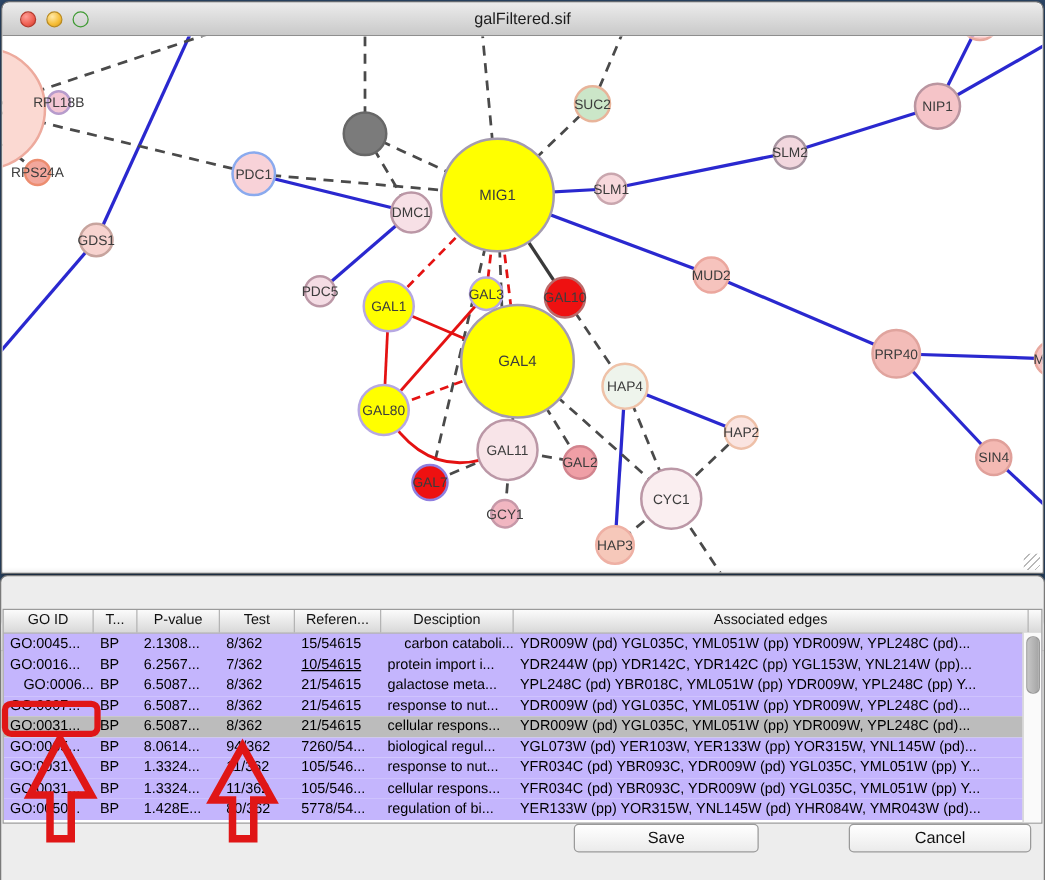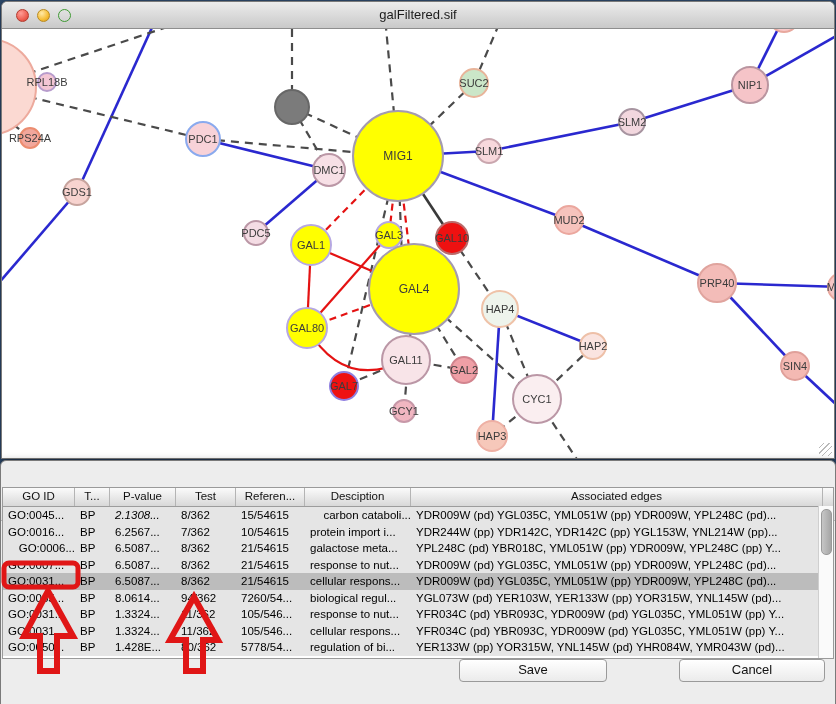--- a/index.html
+++ b/index.html
@@ -40,21 +40,21 @@
   .grip{position:absolute;right:2px;bottom:2px;width:13px;height:13px;
         background:repeating-linear-gradient(135deg,transparent 0 3px,#b9b9b9 3px 4px);}
 
   
   #noa-table{position:absolute;left:1px;top:26px;width:830px;height:170px;
              background:#fff;border:1px solid #9a9a9a;overflow:hidden;}
   .thead{display:flex;height:18px;background:linear-gradient(#fbfbfb,#d8d8d8);
          border-bottom:1px solid #9c9c9c;}
   .th{box-sizing:border-box;border-right:1px solid #b4b4b4;font-size:11.5px;color:#111;
       text-align:center;line-height:17px;overflow:hidden;white-space:nowrap;flex:none;}
-  .trow{display:flex;height:16.5px;background:#e5e5e5;}
+  .trow{display:flex;height:16.5px;background:#c4b5fd;}
   .trow.selected{background:#bcbcbc;}
   .td{box-sizing:border-box;padding-left:5px;font-size:11.5px;color:#000;
       line-height:16.5px;overflow:hidden;white-space:nowrap;flex:none;}
   #vscroll{position:absolute;right:0;top:18px;bottom:0;width:14px;background:#fafafa;
            border-left:1px solid #cfcfcf;}
   #vthumb{position:absolute;left:2px;top:3px;width:9px;height:44px;border-radius:5px;
           background:linear-gradient(90deg,#c6c6c6,#a5a5a5);border:1px solid #999;}
 
   .btn{position:absolute;height:21px;border:1px solid #9a9a9a;border-radius:4px;
        background:linear-gradient(#ffffff,#ebebeb);font-size:13px;color:#111;
@@ -209,32 +209,32 @@
         <div class="th" style="width: 66px;">P-value</div>
         <div class="th" style="width: 60px;">Test</div>
         <div class="th" style="width: 69px;">Referen...</div>
         <div class="th" style="width: 106px;">Desciption</div>
         <div class="th" style="width: 412px;">Associated edges</div>
       </div>
     <div id="tbody">
         <div class="trow">
           <div class="td" style="width: 72px;">GO:0045...</div>
           <div class="td" style="width: 35px;">BP</div>
-          <div class="td" style="width: 66px; font-style: italic;">2.1308...</div>
+          <div class="td" style="width: 66px;">2.1308...</div>
           <div class="td" style="width: 60px;">8/362</div>
           <div class="td" style="width: 69px;">15/54615</div>
           <div class="td" style="width: 106px; text-align: right;">carbon cataboli...</div>
           <div class="td" style="width: 412px;">YDR009W (pd) YGL035C, YML051W (pp) YDR009W, YPL248C (pd)...</div>
         </div>
         <div class="trow">
           <div class="td" style="width: 72px;">GO:0016...</div>
           <div class="td" style="width: 35px;">BP</div>
           <div class="td" style="width: 66px;">6.2567...</div>
           <div class="td" style="width: 60px;">7/362</div>
-          <div class="td" style="width: 69px;">10/54615</div>
+          <div class="td" style="width: 69px; text-decoration: underline;">10/54615</div>
           <div class="td" style="width: 106px;">protein import i...</div>
           <div class="td" style="width: 412px;">YDR244W (pp) YDR142C, YDR142C (pp) YGL153W, YNL214W (pp)...</div>
         </div>
         <div class="trow">
           <div class="td" style="width: 72px; text-align: right;">GO:0006...</div>
           <div class="td" style="width: 35px;">BP</div>
           <div class="td" style="width: 66px;">6.5087...</div>
           <div class="td" style="width: 60px;">8/362</div>
           <div class="td" style="width: 69px;">21/54615</div>
           <div class="td" style="width: 106px;">galactose meta...</div>

